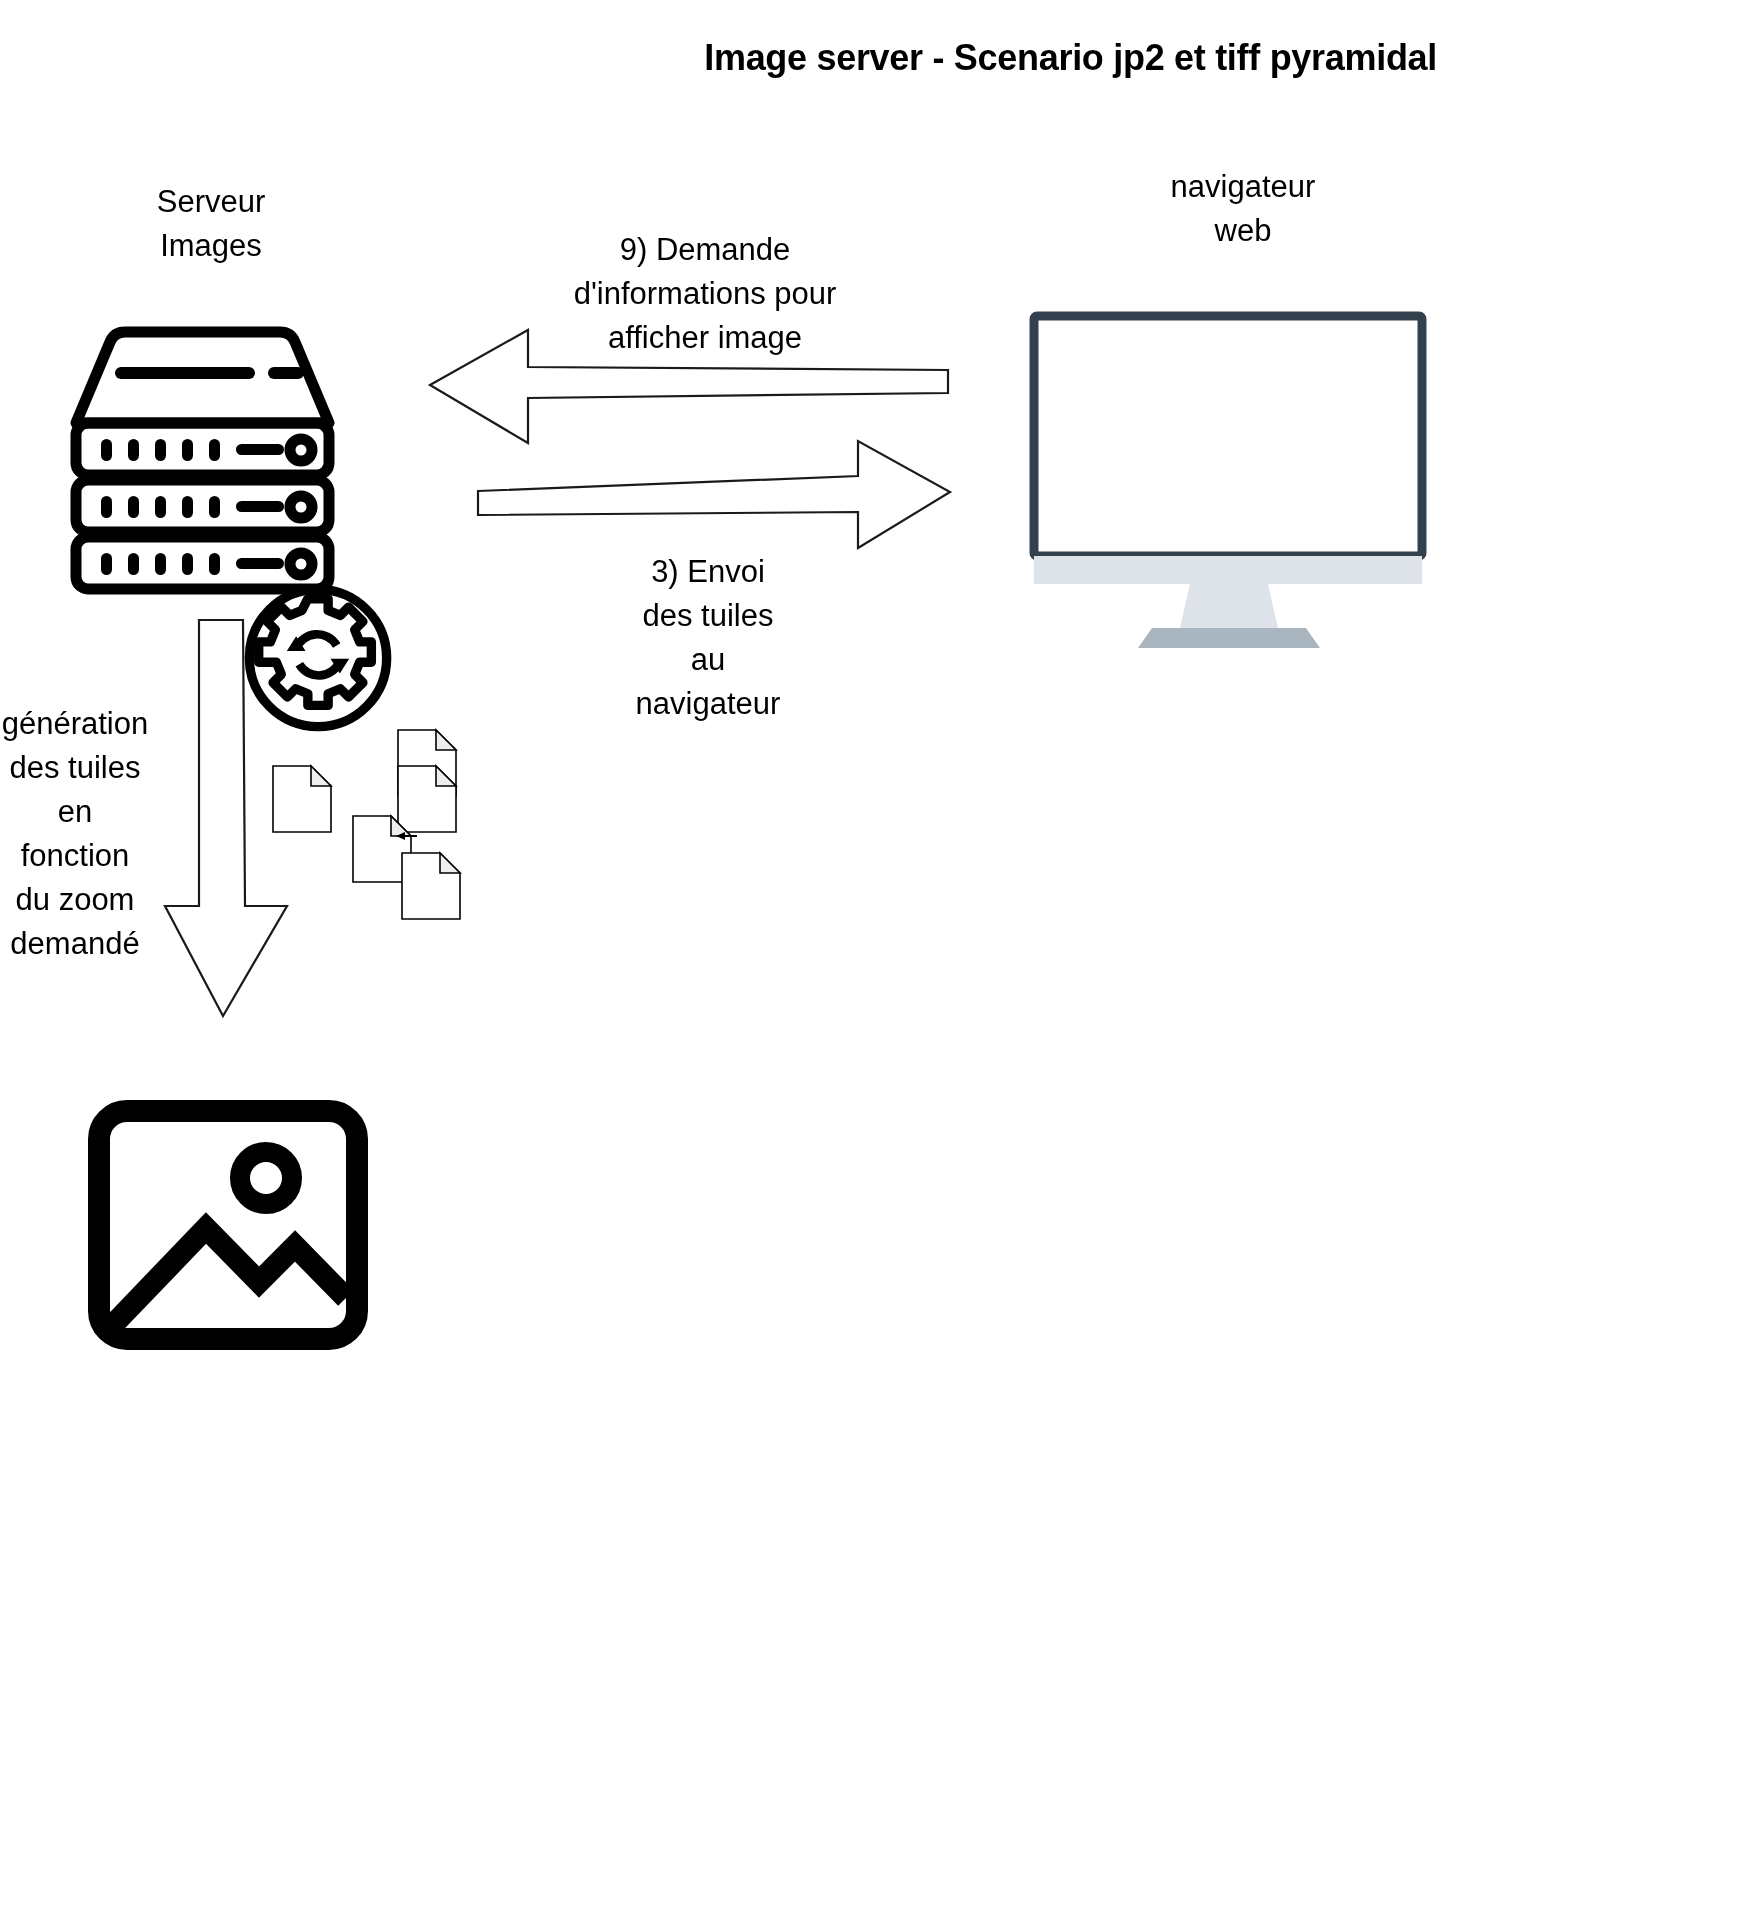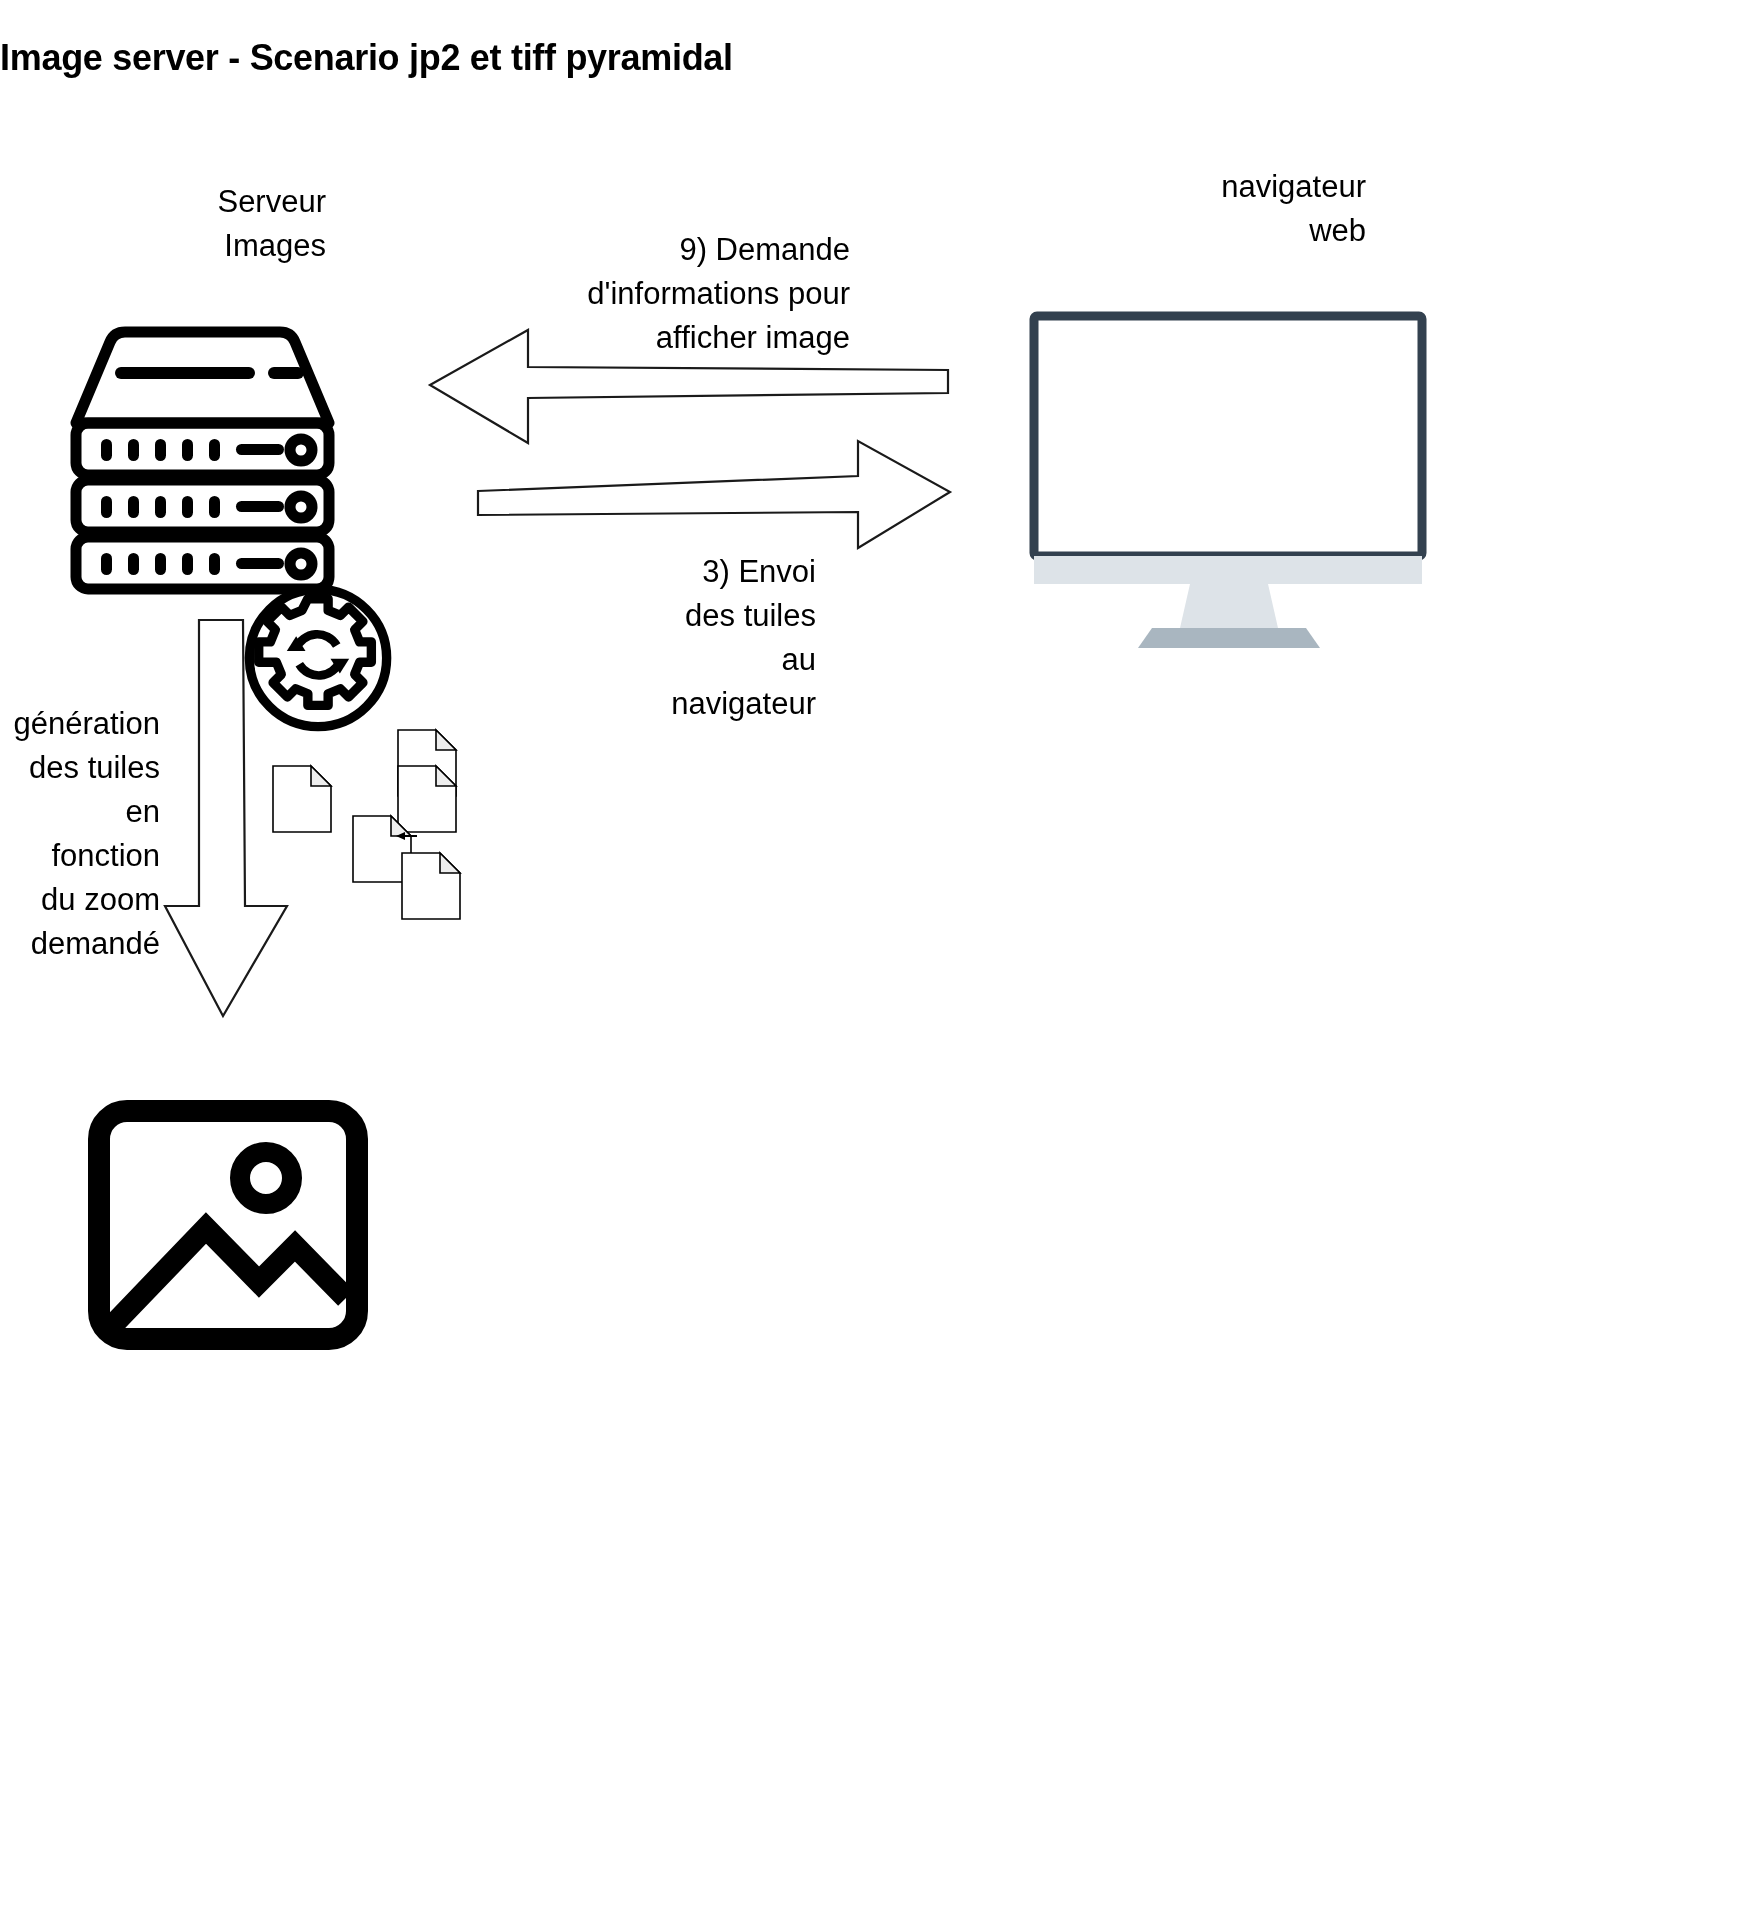--- a/index.html
+++ b/index.html
@@ -22,34 +22,34 @@
     width: 1750px;
     height: 1906px;
   }
 
   
   #diagram-title {
     position: absolute;
     left: 0;
     top: 36px;
     width: 1437px;
-    text-align: left;
+    text-align: right;
     font-size: 36px;
     font-weight: bold;
     letter-spacing: -0.3px;
     line-height: 1.2;
     white-space: nowrap;
   }
 
   
   .lbl {
     position: absolute;
     font-size: 31px;
     line-height: 44px;
-    text-align: right;
+    text-align: center;
     white-space: pre-line;
     color: #000;
   }
 
   #label-serveur-images {
     left: 96px;
     top: 180px;
     width: 230px;
   }
   #label-navigateur-web {

